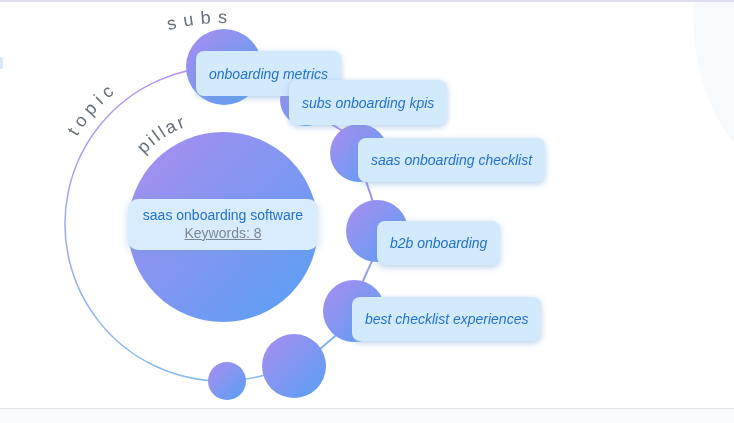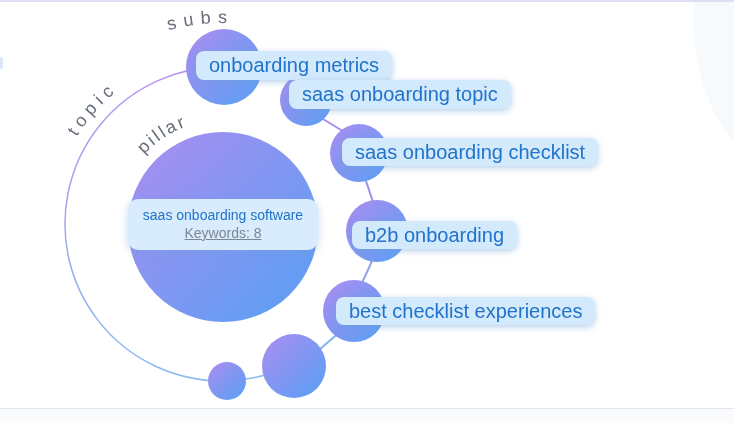--- a/index.html
+++ b/index.html
@@ -3,26 +3,27 @@
 <meta charset="utf-8">
 <style>
   html,body{margin:0;padding:0;background:#fff;}
   #stage{
     position:relative;width:734px;height:423px;overflow:hidden;
     background:#ffffff;font-family:"Liberation Sans", sans-serif;
   }
   .layer{position:absolute;left:0;top:0;}
   .chip{
     position:absolute;display:flex;align-items:center;justify-content:center;
-    background:#d3e9fc;border-radius:8px;padding:0 13px;height:29px;
-    font-size:20px;color:#2173cb;white-space:nowrap;
+    background:#d3e9fc;border-radius:8px;padding:8px 13px;height:29px;
+    font-size:14px;color:#2173cb;white-space:nowrap;
     box-shadow:0 2px 6px rgba(110,160,215,.5);
     cursor:pointer;
+    font-style:italic;
   }
-  .chip.small{height:28px;}
+  .chip.small{height:28px;margin-left:16px;}
   .pillar-chip{
     position:absolute;left:128px;top:199px;width:190px;height:51px;
     background:#d9ecfd;border-radius:10px;display:flex;flex-direction:column;
     align-items:center;justify-content:center;gap:1px;
     box-shadow:0 2px 8px rgba(110,160,215,.4);cursor:pointer;
   }
   .pillar-chip .kw-title{font-size:14px;color:#2173cb;line-height:17px;}
   .pillar-chip .kw-count{font-size:14px;color:#7d8693;line-height:17px;text-decoration:underline;}
   .curved-label{fill:#666e79;font-size:18px;font-family:"Liberation Sans",sans-serif;}
   .bottom-strip{position:absolute;left:0;top:409px;width:734px;height:14px;background:#fafbfd;}
@@ -76,25 +77,25 @@
     <text class="curved-label" letter-spacing="5">
       <textPath href="#topicArc" startOffset="23%" text-anchor="middle">topic</textPath>
     </text>
     <text class="curved-label" letter-spacing="2.5" font-size="19">
       <textPath href="#pillarArc" startOffset="31.5%" text-anchor="middle">pillar</textPath>
     </text>
   </svg>
 
   <div class="chip" style="left:196px;top:51px;">onboarding metrics</div>
 
-  <div class="chip" style="left:289px;top:80px;">saas onboarding topic</div>
+  <div class="chip" style="left:289px;top:80px;">subs onboarding kpis</div>
 
   <div class="chip small" style="left:342px;top:138px;">saas onboarding checklist</div>
 
-  <div class="chip small" style="left:352px;top:221px;text-align:right;">b2b onboarding</div>
+  <div class="chip small" style="left:361px;top:221px;text-align:right;">b2b onboarding</div>
 
   <div class="chip small" style="left:336px;top:297px;">best checklist experiences</div>
 
   <div class="pillar-chip">
     <span class="kw-title">saas onboarding software</span>
     <span class="kw-count">Keywords: 8</span>
   </div>
 
   <div class="top-border"></div>
   <div class="left-sliver"></div>

